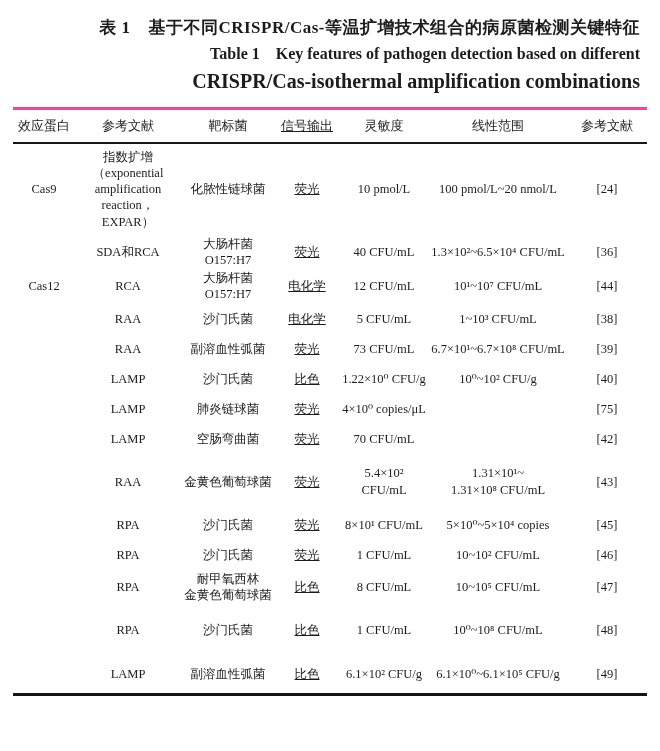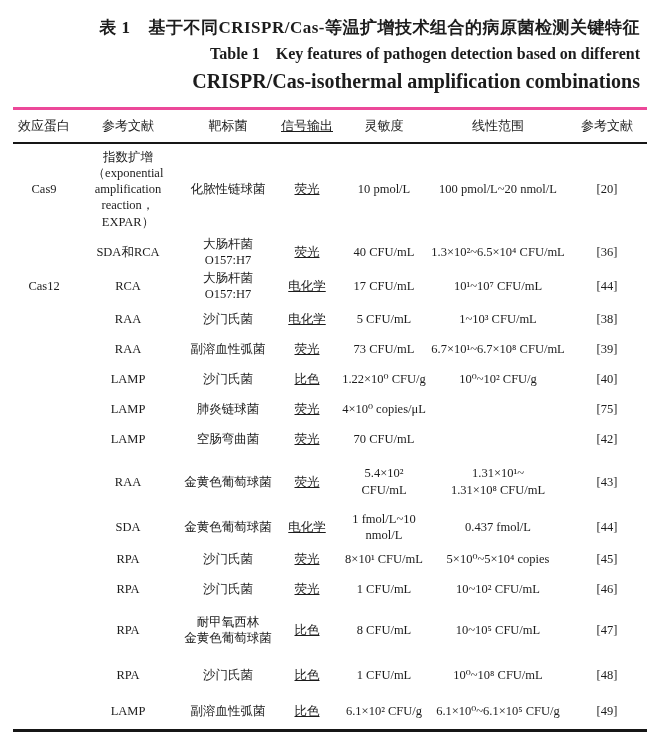--- a/index.html
+++ b/index.html
@@ -116,37 +116,37 @@
     <tbody>
         <tr>
           <td class="col0">Cas9</td>
           <td class="col1">指数扩增（exponential
 amplification reaction，
 EXPAR）</td>
           <td class="col2">化脓性链球菌</td>
           <td class="col3">荧光</td>
           <td class="col4">10 pmol/L</td>
           <td class="col5">100 pmol/L~20 nmol/L</td>
-          <td class="col6">[20]</td>
+          <td class="col6">[24]</td>
         </tr>
         <tr>
           <td class="col0"></td>
           <td class="col1">SDA和RCA</td>
           <td class="col2">大肠杆菌O157:H7</td>
           <td class="col3">荧光</td>
           <td class="col4">40 CFU/mL</td>
           <td class="col5">1.3×10²~6.5×10⁴ CFU/mL</td>
           <td class="col6">[36]</td>
         </tr>
         <tr>
           <td class="col0">Cas12</td>
           <td class="col1">RCA</td>
           <td class="col2">大肠杆菌O157:H7</td>
           <td class="col3">电化学</td>
-          <td class="col4">17 CFU/mL</td>
+          <td class="col4">12 CFU/mL</td>
           <td class="col5">10¹~10⁷ CFU/mL</td>
           <td class="col6">[44]</td>
         </tr>
         <tr>
           <td class="col0"></td>
           <td class="col1">RAA</td>
           <td class="col2">沙门氏菌</td>
           <td class="col3">电化学</td>
           <td class="col4">5 CFU/mL</td>
           <td class="col5">1~10³ CFU/mL</td>
@@ -193,29 +193,20 @@
           <td class="col1">RAA</td>
           <td class="col2">金黄色葡萄球菌</td>
           <td class="col3">荧光</td>
           <td class="col4">5.4×10² CFU/mL</td>
           <td class="col5">1.31×10¹~
 1.31×10⁸ CFU/mL</td>
           <td class="col6">[43]</td>
         </tr>
         <tr>
           <td class="col0"></td>
-          <td class="col1">SDA</td>
-          <td class="col2">金黄色葡萄球菌</td>
-          <td class="col3">电化学</td>
-          <td class="col4">1 fmol/L~10 nmol/L</td>
-          <td class="col5">0.437 fmol/L</td>
-          <td class="col6">[44]</td>
-        </tr>
-        <tr>
-          <td class="col0"></td>
           <td class="col1">RPA</td>
           <td class="col2">沙门氏菌</td>
           <td class="col3">荧光</td>
           <td class="col4">8×10¹ CFU/mL</td>
           <td class="col5">5×10⁰~5×10⁴ copies</td>
           <td class="col6">[45]</td>
         </tr>
         <tr>
           <td class="col0"></td>
           <td class="col1">RPA</td>

